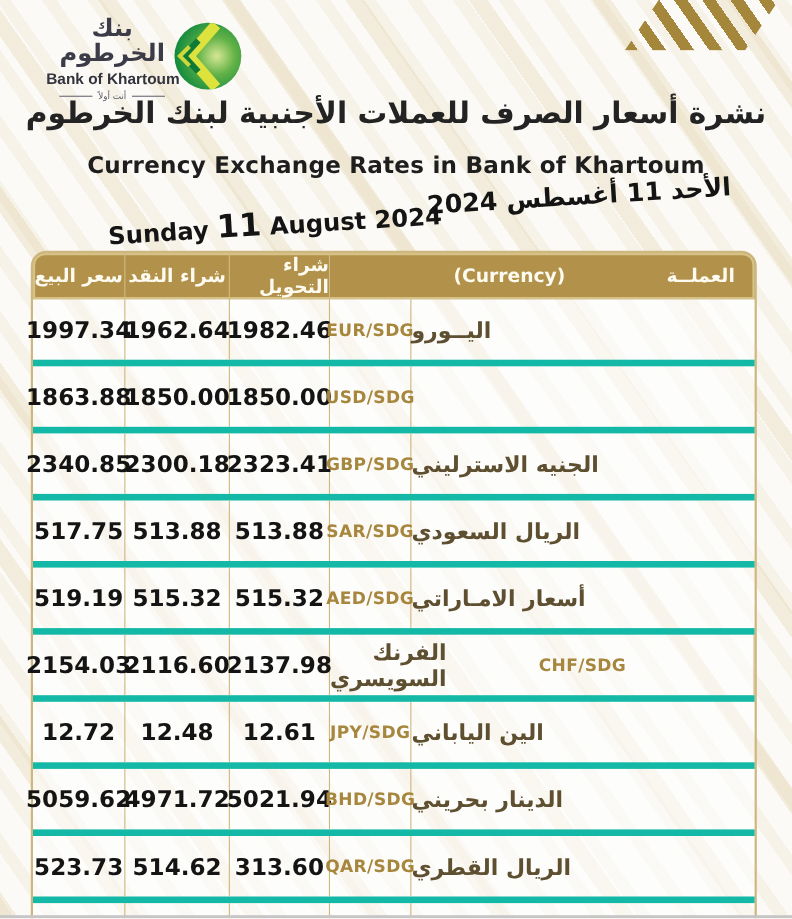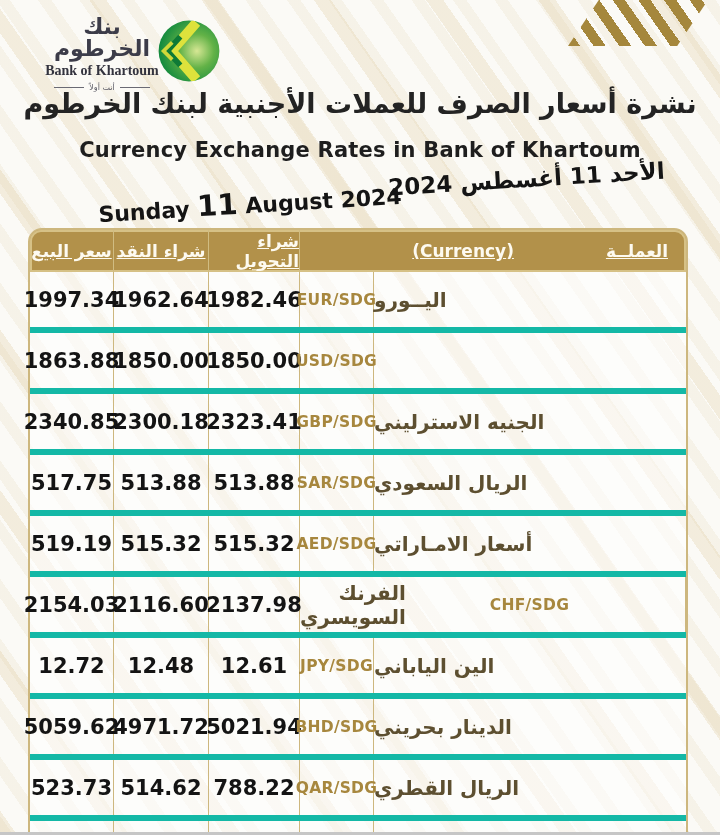--- a/index.html
+++ b/index.html
@@ -28,21 +28,21 @@
   }
   
   .gold-stripes{
     position:absolute;top:0;left:568px;width:140px;height:46px;z-index:1;
     background:repeating-linear-gradient(55deg,#a5873c 0 10px,transparent 10px 21px);
     clip-path:polygon(22% 0,100% 0,78% 100%,0 100%);
   }
   
   .logo-block{position:absolute;top:16px;left:42px;width:120px;text-align:center;z-index:2;}
   .logo-arabic{font-weight:bold;font-size:22px;color:#3c3c49;line-height:1;letter-spacing:1px;}
-  .logo-english{font-family:Liberation Serif, serif;font-weight:bold;font-size:14px;color:#33333e;margin-top:3px;white-space:nowrap;}
+  .logo-english{font-family:Liberation Sans, sans-serif;font-weight:bold;font-size:14px;color:#33333e;margin-top:3px;white-space:nowrap;}
   .logo-tagline{display:flex;align-items:center;justify-content:center;gap:5px;margin-top:4px;color:#5a5a64;font-size:8px;}
   .logo-tagline .rule{flex:0 0 30px;height:1px;background:#6a6a74;}
   .logo-globe{position:absolute;top:20px;left:158px;width:62px;height:62px;z-index:2;}
   
   .title-ar{
     position:absolute;top:88px;left:0;width:720px;text-align:center;z-index:2;
     direction:rtl;font-weight:bold;font-size:27px;color:#232323;
   }
   .title-en{
     position:absolute;top:138px;left:0;width:720px;text-align:center;z-index:2;
@@ -60,21 +60,21 @@
   
   .rates-table{
     position:absolute;top:228px;left:28px;width:660px;z-index:2;
     border:2px solid #cdb77e;border-radius:14px 14px 20px 20px;
     box-sizing:border-box;background:rgba(255,255,255,0.55);
   }
   .thead{
     display:grid;grid-template-columns:84px 95px 91px 74px 1fr;
     height:42px;background:#b2914a;border-radius:11px 11px 0 0;
     box-shadow:inset 0 0 0 2px #d6c186;
-    color:#fdfaf0;font-weight:bold;font-size:17px;direction:ltr;text-decoration:underline;
+    color:#fdfaf0;font-weight:bold;font-size:17px;direction:ltr;
   }
   .thead .hcell{
     display:flex;align-items:center;justify-content:center;direction:rtl;
     border-right:1px solid #d0bc82;
   }
   .thead .hcell:last-child,.thead .hcell.currency{border-right:none;}
   .thead .hcell.currency{
     grid-column:4 / 6;display:flex;direction:rtl;justify-content:flex-start;
     align-items:center;gap:92px;padding-right:18px;
   }
@@ -205,21 +205,21 @@
     <div class="cell num">5059.62</div>
     <div class="cell num">4971.72</div>
     <div class="cell num">5021.94</div>
     <div class="cell code">BHD/SDG</div>
     <div class="cell name">الدينار بحريني</div>
   </div>
 
   <div class="trow">
     <div class="cell num">523.73</div>
     <div class="cell num">514.62</div>
-    <div class="cell num">788.22</div>
+    <div class="cell num">313.60</div>
     <div class="cell code">QAR/SDG</div>
     <div class="cell name">الريال القطري</div>
   </div>
 
   <div class="trow">
     <div class="cell num">4953.17</div>
     <div class="cell num">4867.12</div>
     <div class="cell num">4916.28</div>
     <div class="cell code">OMR/SDG</div>
     <div class="cell name">الريال العماني</div>

